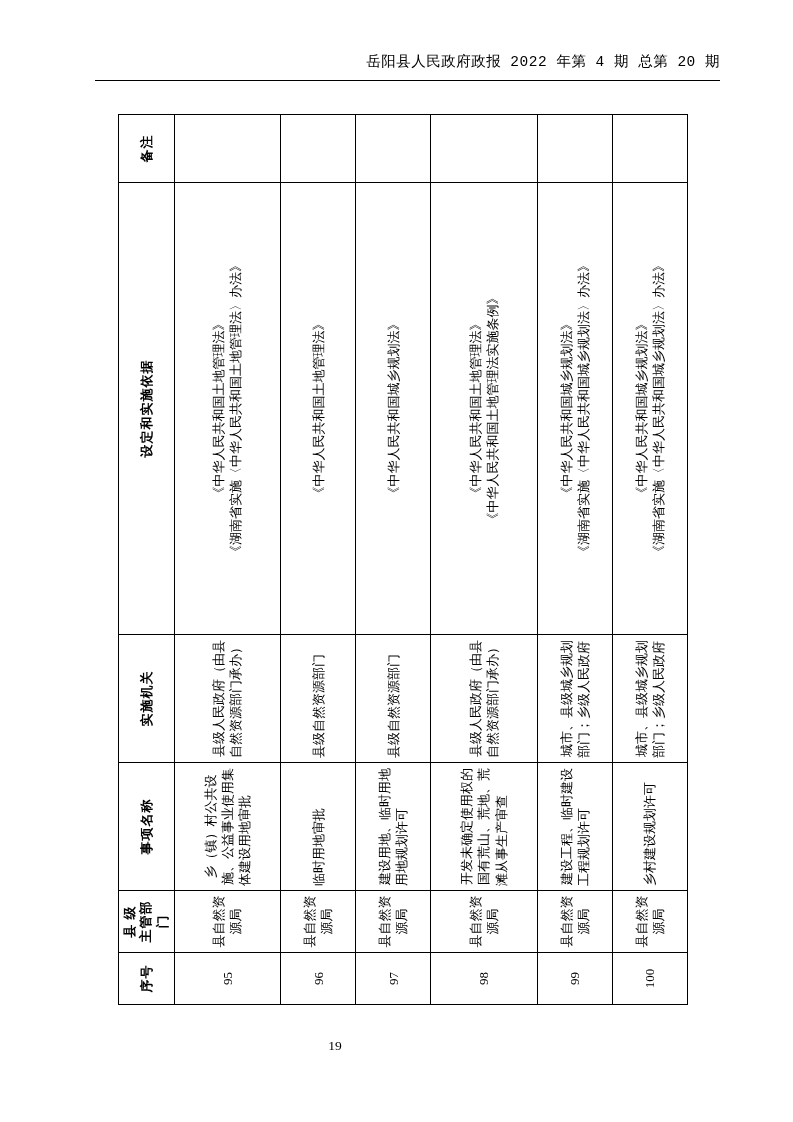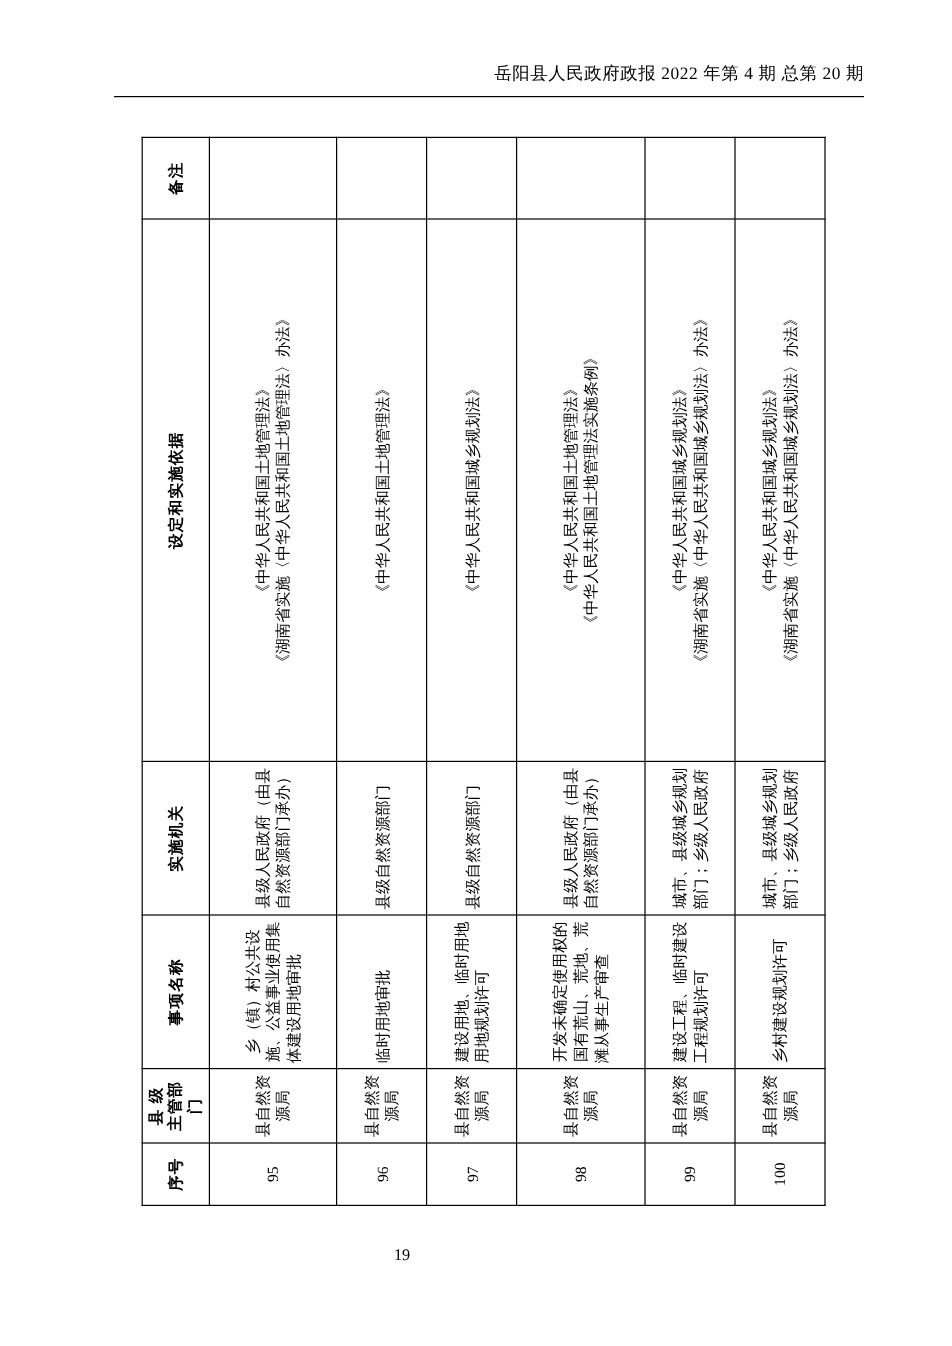--- a/index.html
+++ b/index.html
@@ -19,20 +19,21 @@
   
   .page-header {
     position: absolute;
     top: 52px;
     left: 95px;
     width: 625px;
     text-align: right;
     font-size: 14.5px;
     letter-spacing: 0.5px;
     white-space: nowrap;
+    font-family: Liberation Mono, monospace;
   }
   .header-rule {
     position: absolute;
     top: 80px;
     left: 95px;
     width: 625px;
     height: 1px;
     background: #000000;
   }
 

